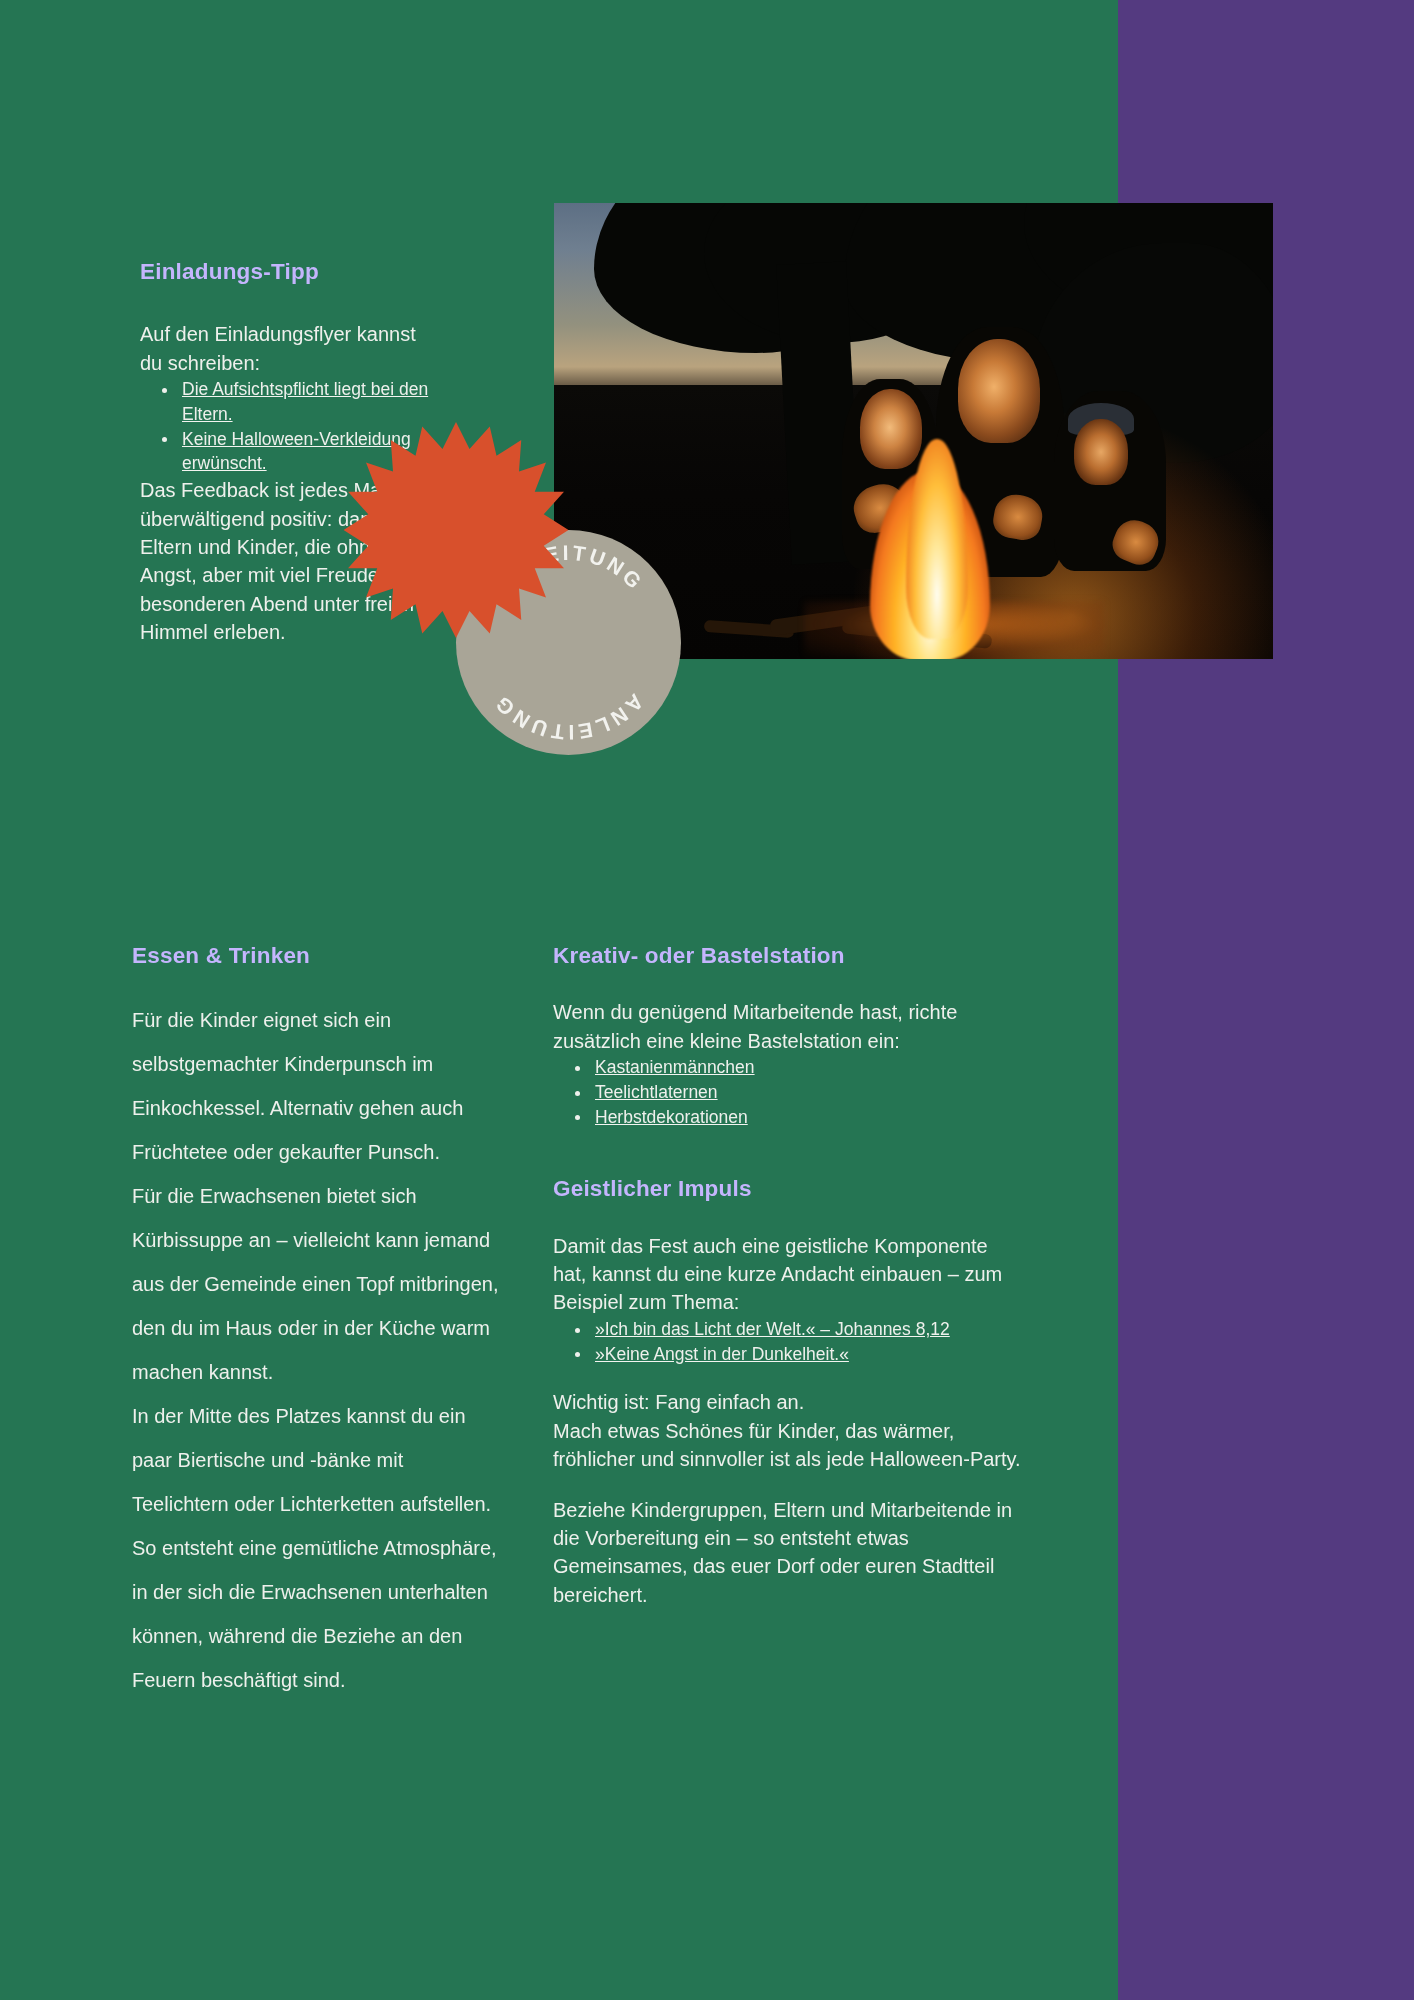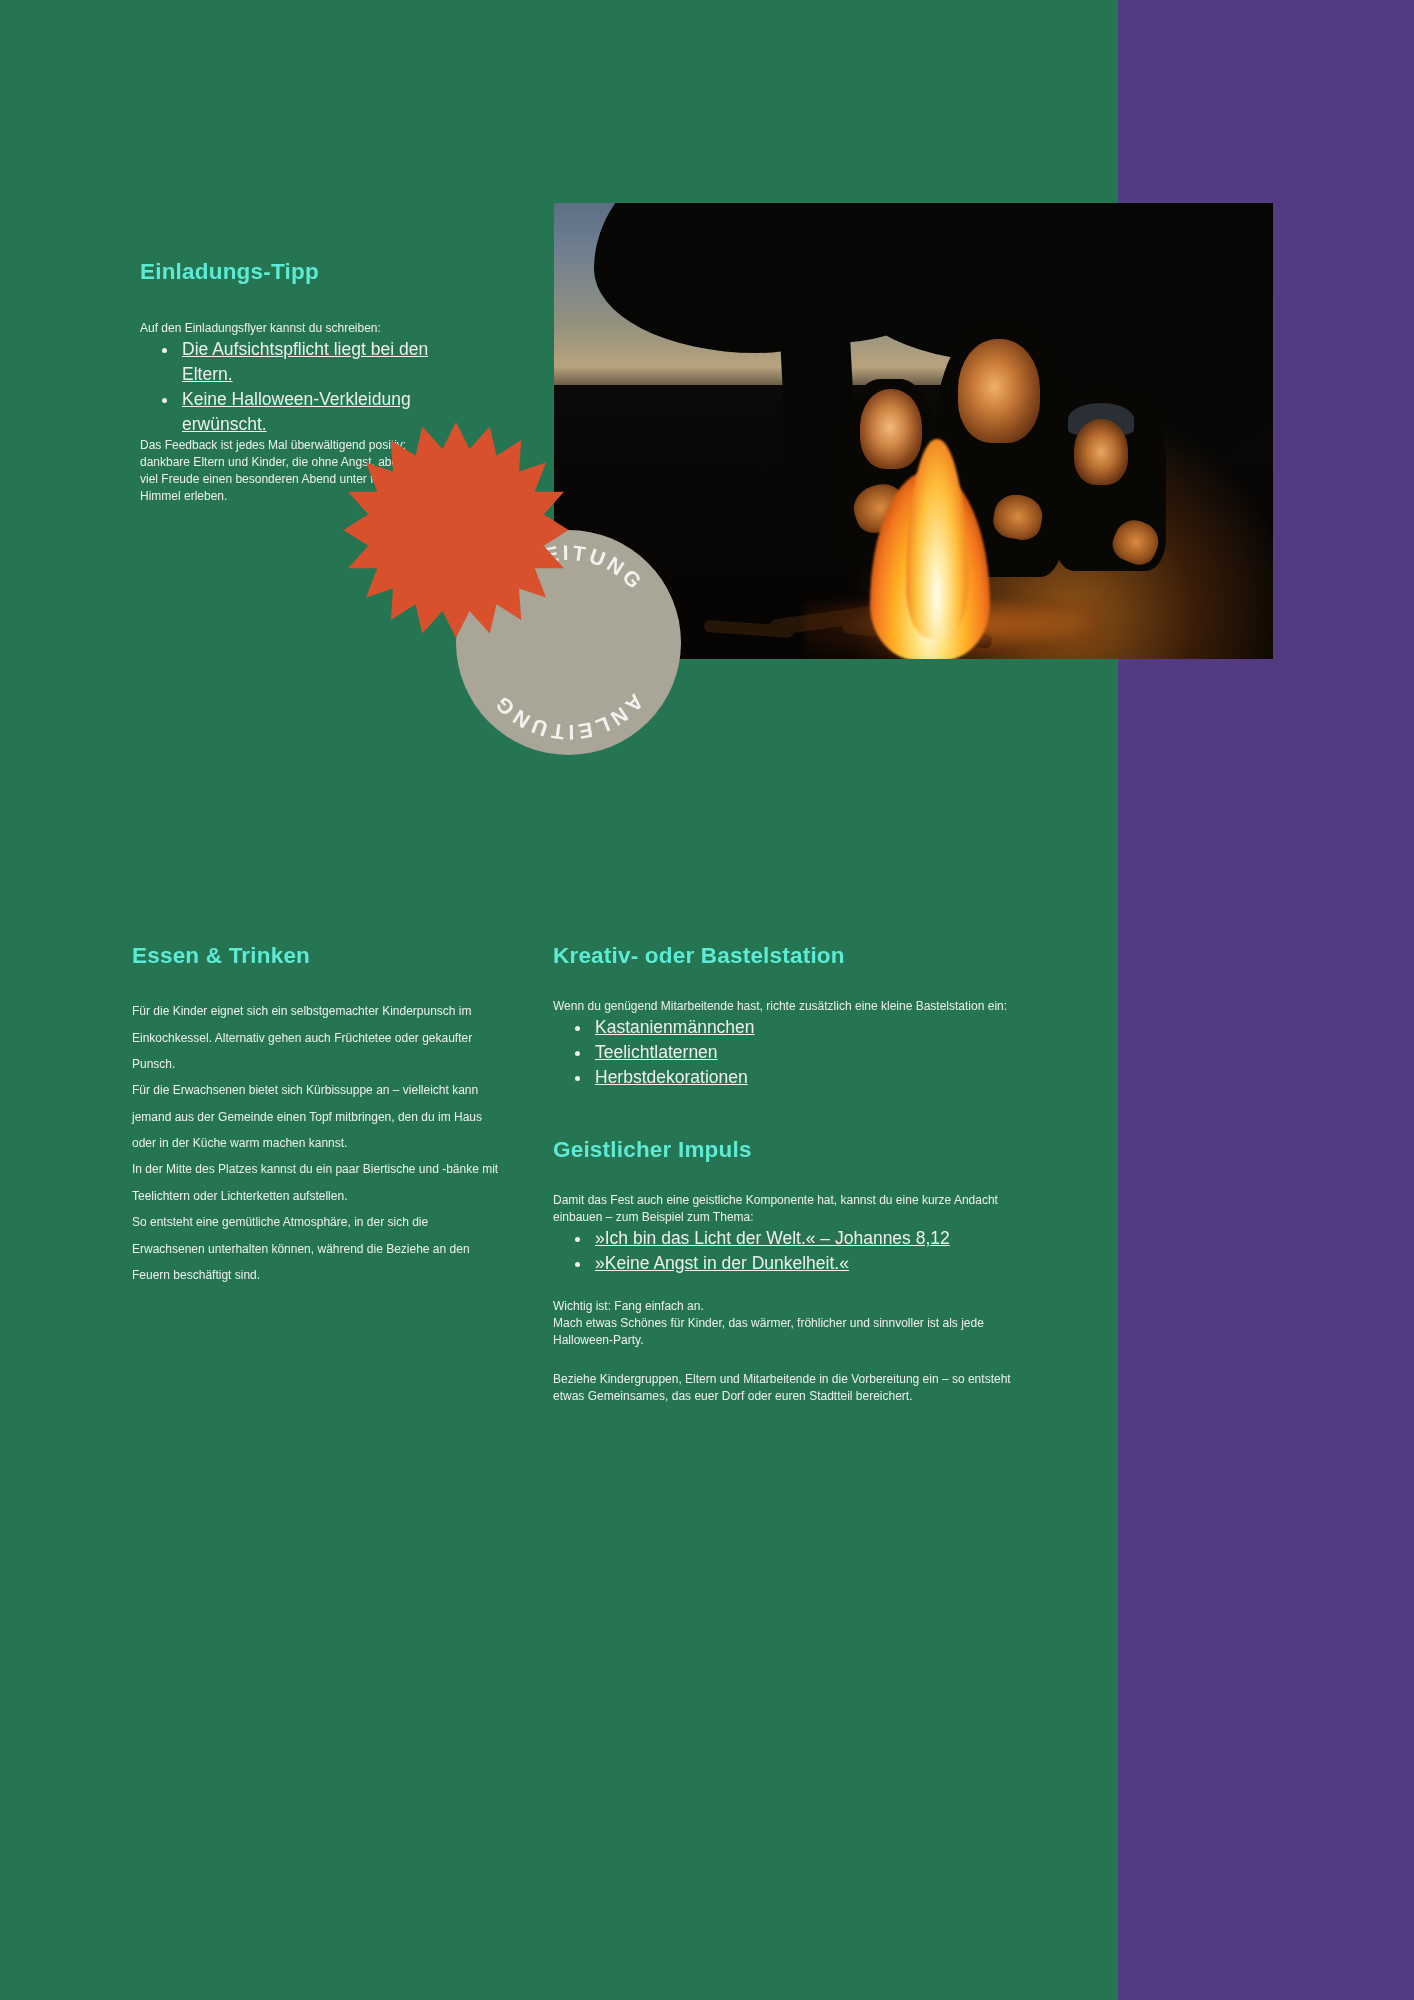--- a/index.html
+++ b/index.html
@@ -98,23 +98,23 @@
   }
   .star{
     position:absolute;left:50%;top:50%;width:78px;height:78px;
     transform:translate(-50%,-50%);
   }
 
   
   .col{position:absolute;color:#f3f4f0;}
   h2{
     margin:0 0 24px 0;font-size:22.5px;font-weight:700;letter-spacing:.2px;
-    color:#5eead4;line-height:1.25;
-  }
-  .p{margin:0;font-size:12px;line-height:1.42;color:#eef0ec;}
+    color:#c4b5fd;line-height:1.25;
+  }
+  .p{margin:0;font-size:20px;line-height:1.42;color:#eef0ec;}
   ul{margin:0;padding:0 0 0 42px;list-style:none;text-decoration:underline;}
   li{position:relative;font-size:17.5px;line-height:1.42;color:#eef0ec;margin:0;}
   li::before{
     content:"";position:absolute;left:-20px;top:.62em;
     width:5px;height:5px;border-radius:50%;background:#eef0ec;
   }
 
   #col-left-top{left:140px;top:258px;width:300px;}
   #col-left-top h2{margin-bottom:34px;}
   #col-left-bottom{left:132px;top:942px;width:372px;}

